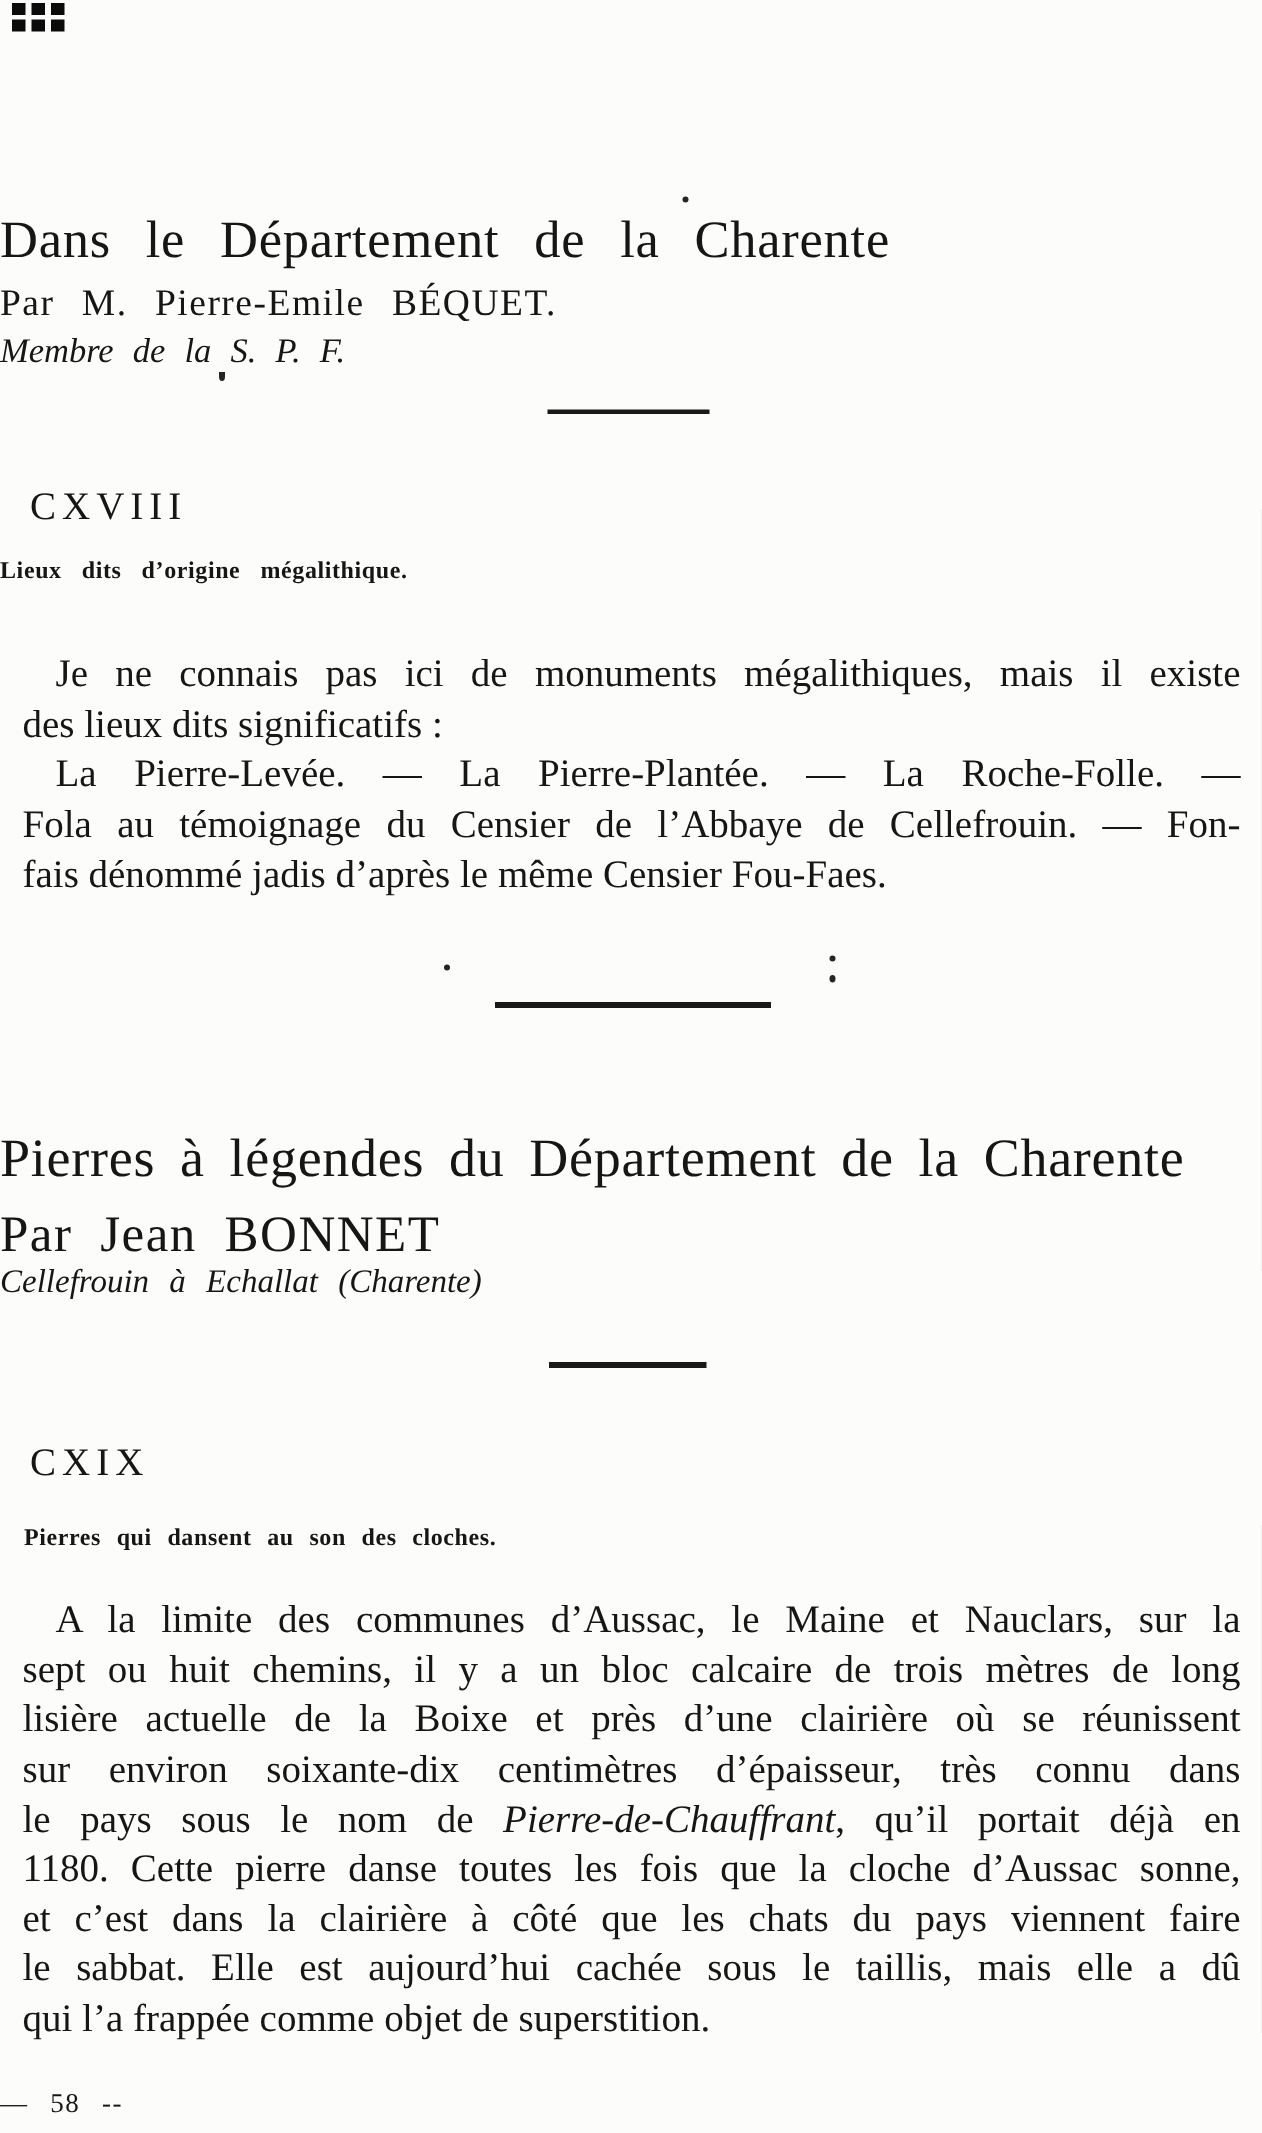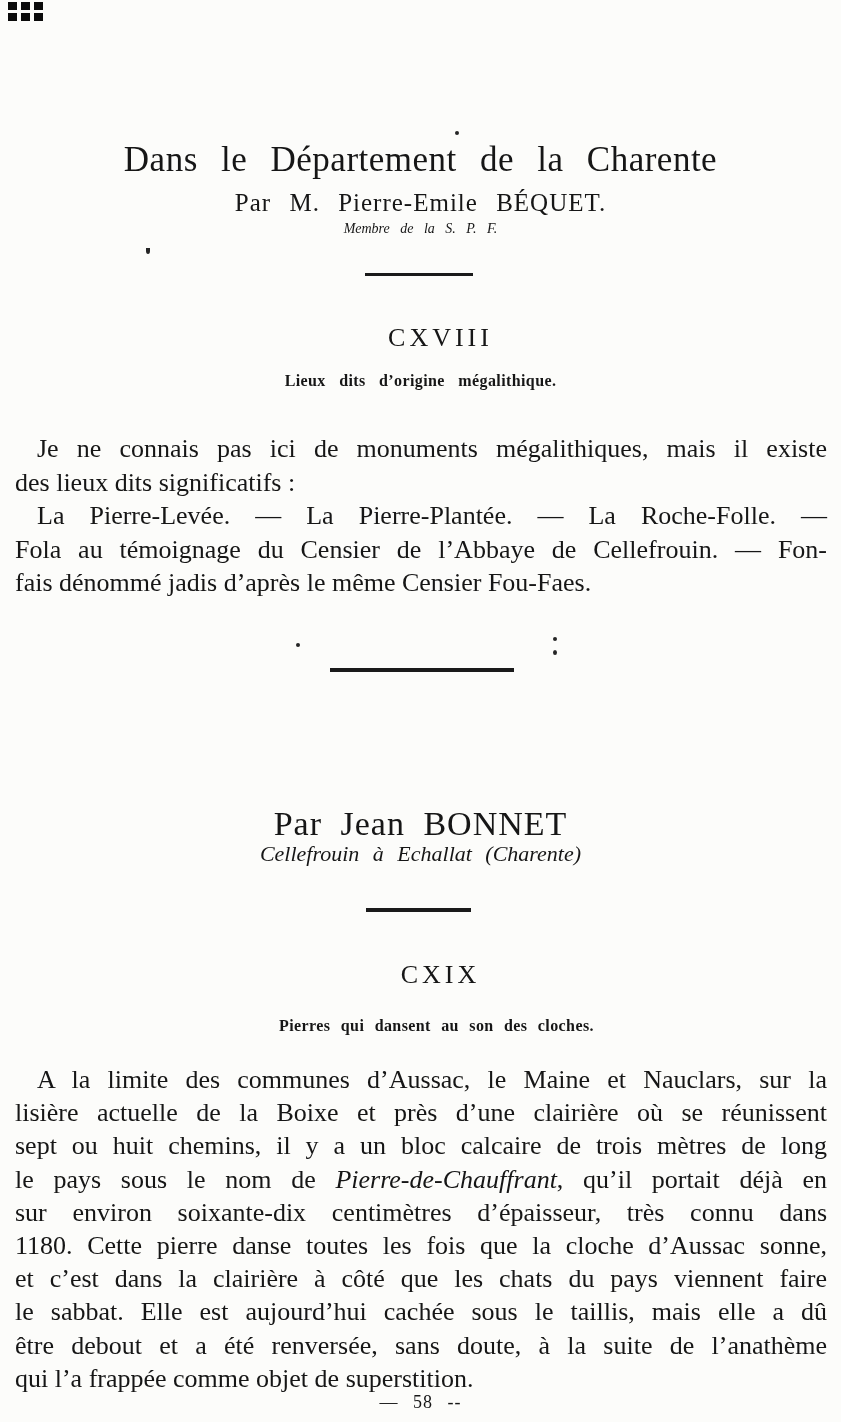--- a/index.html
+++ b/index.html
@@ -6,32 +6,32 @@
   .page {
     position:relative;
     width:841px; height:1422px;
     margin:0 auto;
     background:#fcfcfa;
     font-family:"Liberation Serif","DejaVu Serif",serif;
     color:#161616;
     overflow:hidden;
   }
   .abs { position:absolute; }
-  .center { left:0; width:841px; text-align:center; }
+  .center { left:0; width:841px; text-align:left; }
 
   
   .marks { left:8px; top:2px; display:grid;
            grid-template-columns:repeat(3,9px); grid-auto-rows:8px;
            gap:3px 4px; }
   .marks span { background:#0b0b0b; display:block; }
 
   
   .a1-title  { top:140px; font-size:35px; word-spacing:14px; letter-spacing:0.5px; white-space:nowrap; }
   .a1-byline { top:189px; font-size:25px; word-spacing:11px; letter-spacing:1px; white-space:nowrap; }
-  .a1-affil  { top:221px; font-size:14px; font-style:italic; word-spacing:7px; white-space:nowrap; }
+  .a1-affil  { top:221px; font-size:23px; font-style:italic; word-spacing:7px; white-space:nowrap; }
 
   .rule { background:#1a1a1a; }
   .rule-1 { top:273px; left:365px; width:108px; height:3px; }
   .rule-2 { top:668px; left:330px; width:184px; height:4px; }
   .rule-3 { top:908px; left:366px; width:105px; height:4px; }
 
   .secnum  { font-size:26px; letter-spacing:4px;padding-left:20px; }
   .a1-secnum { top:323px; }
   .heading { font-size:16px; font-weight:bold; letter-spacing:0.4px; white-space:nowrap; }
   .a1-heading { top:372px; word-spacing:9px; }
@@ -91,39 +91,39 @@
       </div>
     <div class="para">
         <div class="line">La Pierre-Levée. — La Pierre-Plantée. — La Roche-Folle. —</div>
         <div class="line">Fola au témoignage du Censier de l’Abbaye de Cellefrouin. — Fon-</div>
         <div class="line">fais dénommé jadis d’après le même Censier Fou-Faes.</div>
       </div>
   </div>
 
   <div class="abs rule rule-2"></div>
 
+  <h1 class="abs center a2-title" style="margin:0;font-weight:normal;">Pierres à légendes du Département de la Charente</h1>
   <div class="abs center a2-byline">Par Jean BONNET</div>
   <div class="abs center a2-affil">Cellefrouin à Echallat (Charente)</div>
 
   <div class="abs rule rule-3"></div>
 
   <div class="abs center secnum a2-secnum">CXIX</div>
   <h2 class="abs center heading a2-heading" style="margin:16px;">Pierres qui dansent au son des cloches.</h2>
 
   <div class="abs body-block block-2">
     <div class="para">
         <div class="line">A la limite des communes d’Aussac, le Maine et Nauclars, sur la</div>
+        <div class="line">sept ou huit chemins, il y a un bloc calcaire de trois mètres de long</div>
         <div class="line">lisière actuelle de la Boixe et près d’une clairière où se réunissent</div>
-        <div class="line">sept ou huit chemins, il y a un bloc calcaire de trois mètres de long</div>
+        <div class="line">sur environ soixante-dix centimètres d’épaisseur, très connu dans</div>
         <div class="line"><span>le pays sous le nom de </span><i>Pierre-de-Chauffrant</i><span>, qu’il portait déjà en</span></div>
-        <div class="line">sur environ soixante-dix centimètres d’épaisseur, très connu dans</div>
         <div class="line">1180. Cette pierre danse toutes les fois que la cloche d’Aussac sonne,</div>
         <div class="line">et c’est dans la clairière à côté que les chats du pays viennent faire</div>
         <div class="line">le sabbat. Elle est aujourd’hui cachée sous le taillis, mais elle a dû</div>
-        <div class="line">être debout et a été renversée, sans doute, à la suite de l’anathème</div>
         <div class="line">qui l’a frappée comme objet de superstition.</div>
       </div>
   </div>
 
   <div class="abs center footer">— 58 --</div>
 
   <div class="artifact art-1"></div>
   <div class="artifact art-2"></div>
   <div class="artifact art-3"></div>
   <div class="artifact art-4"></div>

